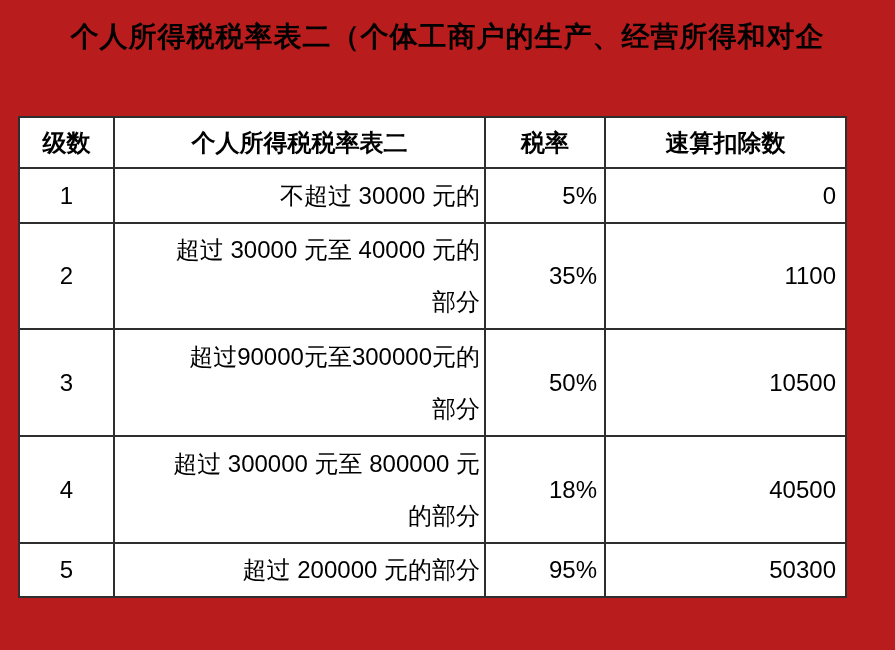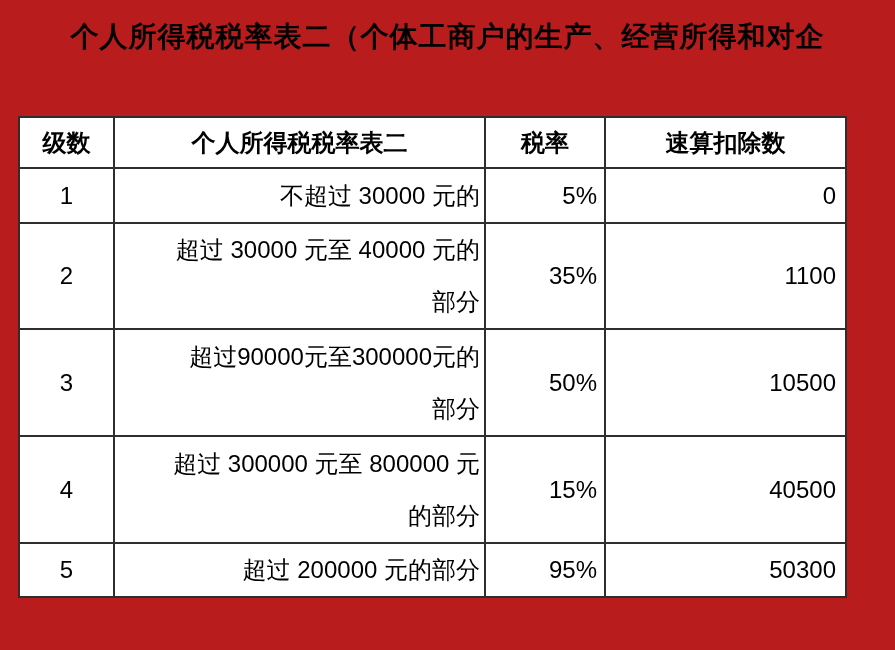--- a/index.html
+++ b/index.html
@@ -115,21 +115,21 @@
         <td class="cell-level">3</td>
         <td class="cell-income">超过90000元至300000元的
 部分</td>
         <td class="cell-rate">50%</td>
         <td class="cell-deduction">10500</td>
       </tr>
       <tr class="row-4">
         <td class="cell-level">4</td>
         <td class="cell-income">超过 300000 元至 800000 元
 的部分</td>
-        <td class="cell-rate">15%</td>
+        <td class="cell-rate">18%</td>
         <td class="cell-deduction">40500</td>
       </tr>
       <tr class="row-5">
         <td class="cell-level">5</td>
         <td class="cell-income">超过 200000 元的部分</td>
         <td class="cell-rate">95%</td>
         <td class="cell-deduction">50300</td>
       </tr>
     </tbody>
   </table>

